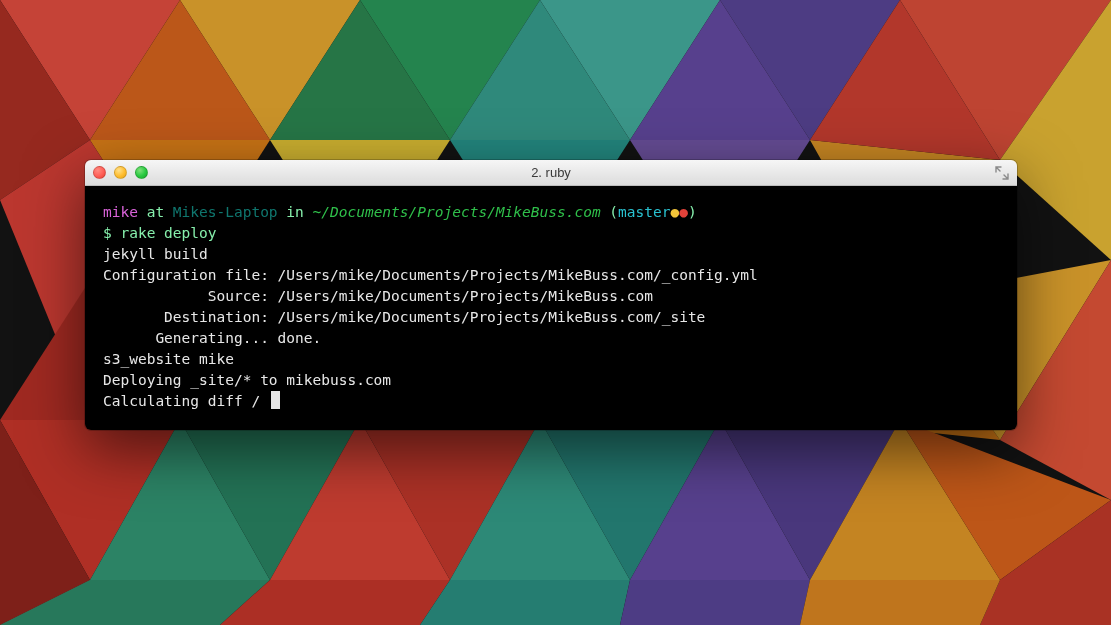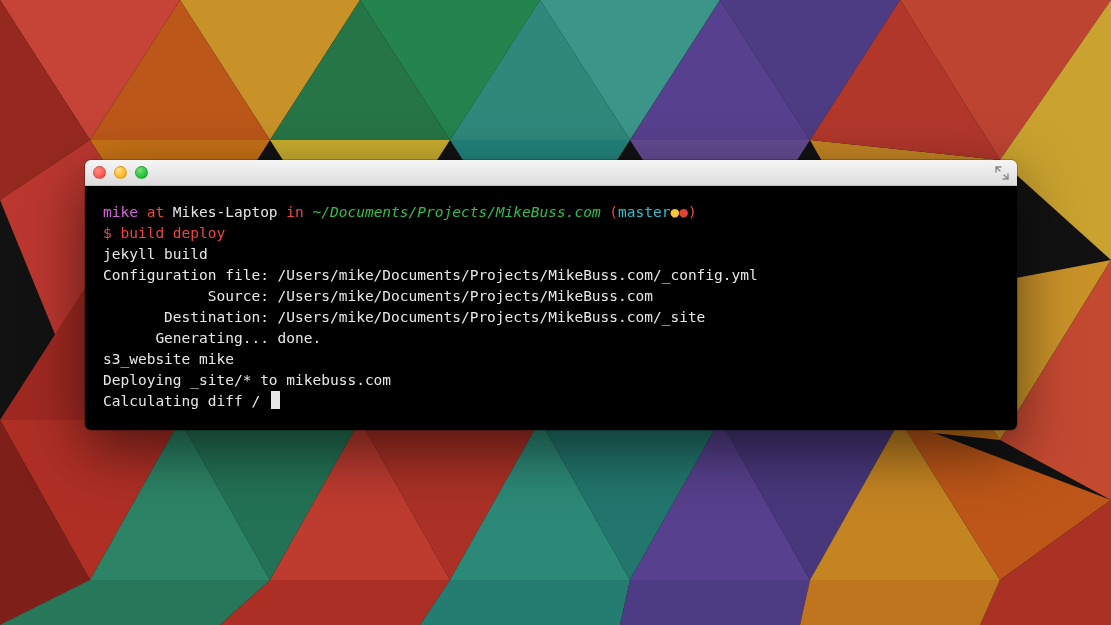--- a/index.html
+++ b/index.html
@@ -75,22 +75,22 @@
       flex: 1;
       background: #000;
       padding: 16px 18px;
       font-family: Menlo, "DejaVu Sans Mono", Consolas, monospace;
       font-size: 14.5px;
       line-height: 1.45;
       color: #e7e7e7;
       white-space: pre;
     }
     .c-magenta { color: #d863d8; text-align: center; }
-    .c-white   { color: #ef4444; }
-    .c-yellow  { color: #e5e5e5; }
+    .c-white   { color: #86efac; }
+    .c-yellow  { color: #0f766e; }
     .c-green   { color: #2fbf4a; font-style: italic; }
     .c-cyan    { color: #29c1cf; text-align: right; }
     .c-dotY    { color: #f3c53a; }
     .c-dotR    { color: #e2423a; }
     .cursor {
       display: inline-block;
       width: 9px;
       height: 18px;
       background: #e7e7e7;
       vertical-align: -3px;
@@ -163,27 +163,28 @@
   </svg>
 </div>
 
 <div class="terminal-window">
   <div class="titlebar">
     <div class="traffic-lights">
       <div class="tl tl-close"></div>
       <div class="tl tl-min"></div>
       <div class="tl tl-zoom"></div>
     </div>
+    <div class="title">2. ruby</div>
     <svg class="fullscreen-icon" viewBox="0 0 14 14">
       <path d="M1 6 L1 1 L6 1 M1 1 L5 5" stroke="currentColor" stroke-width="1.4" fill="none" stroke-linecap="round"></path>
       <path d="M13 8 L13 13 L8 13 M13 13 L9 9" stroke="currentColor" stroke-width="1.4" fill="none" stroke-linecap="round"></path>
     </svg>
   </div>
   <div class="term-body"><span class="c-magenta">mike</span><span class="c-white"> at </span><span class="c-yellow">Mikes-Laptop</span><span class="c-white"> in </span><span class="c-green">~/Documents/Projects/MikeBuss.com</span><span class="c-white"> (</span><span class="c-cyan">master</span><span class="c-dotY">●</span><span class="c-dotR">●</span><span class="c-white">)</span>
-<span class="c-white">$ </span><span class="c-white">build deploy</span>
+<span class="c-white">$ </span><span class="c-white">rake deploy</span>
 <span>jekyll build</span>
 <span>Configuration file: /Users/mike/Documents/Projects/MikeBuss.com/_config.yml</span>
 <span>            Source: /Users/mike/Documents/Projects/MikeBuss.com</span>
 <span>       Destination: /Users/mike/Documents/Projects/MikeBuss.com/_site</span>
 <span>      Generating... done.</span>
 <span>s3_website mike</span>
 <span>Deploying _site/* to mikebuss.com</span>
 <span>Calculating diff / </span><span class="cursor"></span></div>
 </div>
 

